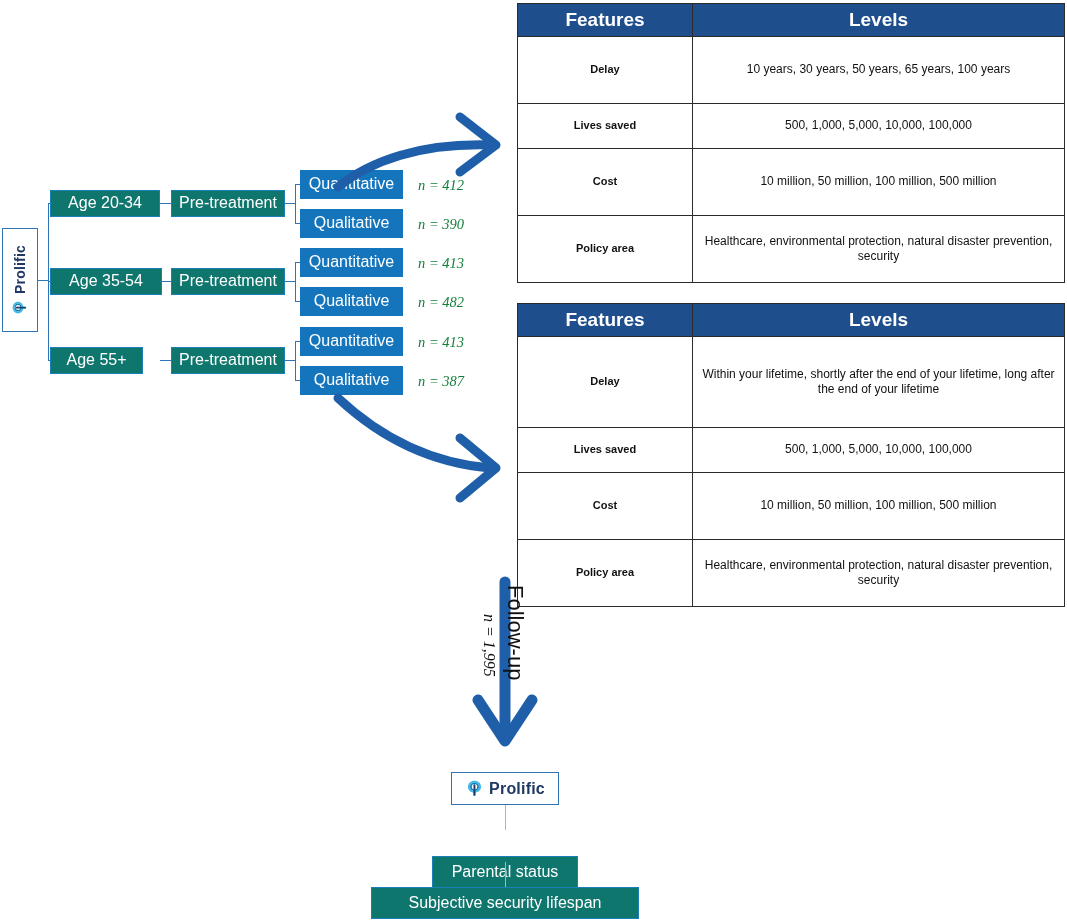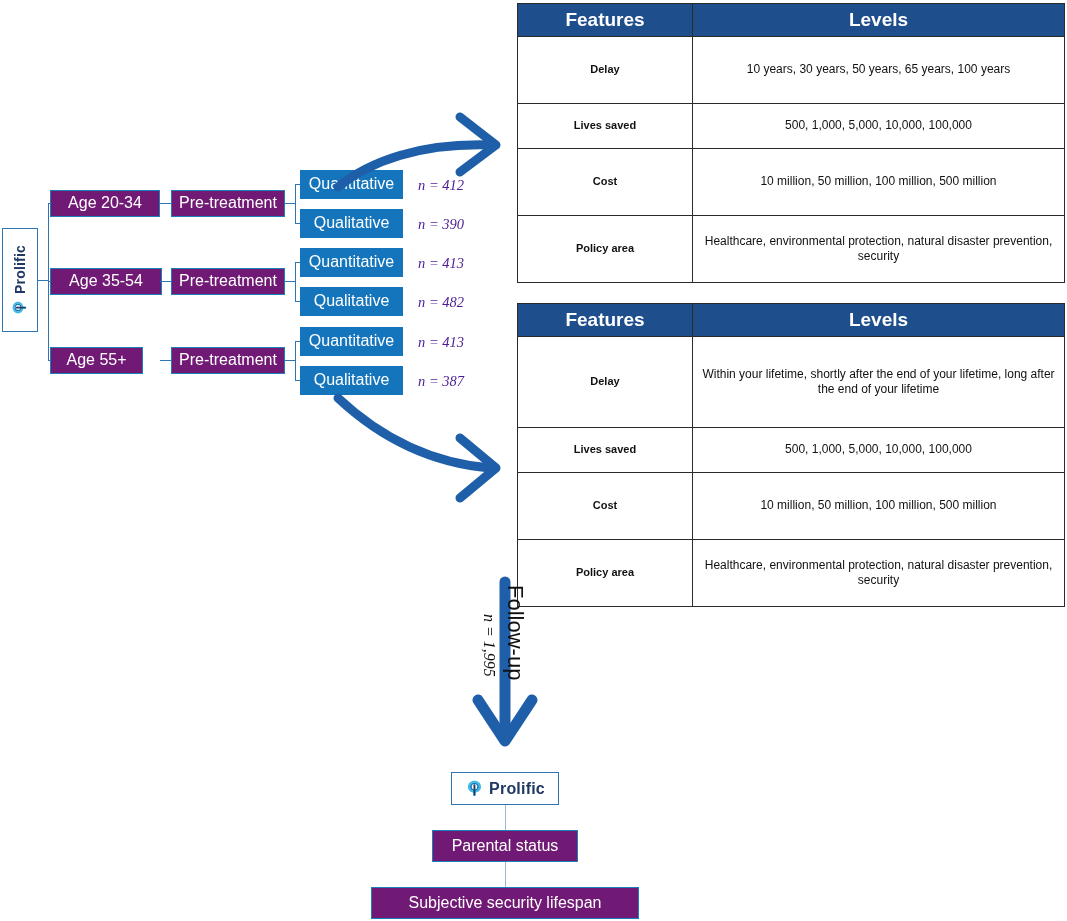--- a/index.html
+++ b/index.html
@@ -9,21 +9,21 @@
     -webkit-font-smoothing:antialiased;
   }
 
   
   .fbox{
     position:absolute;box-sizing:border-box;
     display:flex;align-items:center;justify-content:center;
     color:#ffffff;text-align:center;line-height:1.05;
     white-space:nowrap;
   }
-  .fbox.light{ background:#701a75; border:1px solid #1B7FB8; font-size:16px; }
+  .fbox.light{ background:#0f766e; border:1px solid #1B7FB8; font-size:16px; }
   .fbox.dark { background:#1575BC; border:1px solid #1575BC; font-size:16px; }
 
   
   .prolific-box{
     position:absolute;box-sizing:border-box;
     background:#ffffff;border:1px solid #2E75B6;
     display:flex;align-items:center;justify-content:center;
   }
   .plogo{display:flex;align-items:center;justify-content:center;gap:5px;}
   .plogo .pmark{flex:0 0 auto;display:block;}
@@ -37,21 +37,21 @@
   #prolific-left .rot{transform:rotate(-90deg);transform-origin:center center;}
 
   
   .ln{position:absolute;background:#2E75B6;}
   .ln.h{height:1px;}
   .ln.v{width:1px;}
   .ln.gray{background:#9DB7D0;}
 
   
   .nlab{
-    position:absolute;font-style:italic;font-size:14.5px;color:#4c1d95;
+    position:absolute;font-style:italic;font-size:14.5px;color:#15803d;
     font-family:"Liberation Serif","DejaVu Serif",serif;white-space:nowrap;
   }
 
   
   table.ftable{
     position:absolute;border-collapse:collapse;table-layout:fixed;
     background:#ffffff;font-family:"Liberation Sans","DejaVu Sans",sans-serif;
   }
   table.ftable th{
     background:#1F4E8C;color:#ffffff;font-size:19px;font-weight:bold;
@@ -207,17 +207,17 @@
       <path d="M16 3c-6.2 0-11 4.4-11 10.2 0 5.4 3.8 9.2 9 9.8v5.6h3.6v-5.6c5.2-.6 9.4-4.4 9.4-9.8C27 7.4 22.2 3 16 3zm0 3.2c4.4 0 7.6 3 7.6 7s-3.2 7-7.6 7-7.6-3-7.6-7 3.2-7 7.6-7z" fill="#3FBAEA"></path>
       <path d="M16 6.2c4.4 0 7.6 3 7.6 7s-3.2 7-7.6 7-7.6-3-7.6-7 3.2-7 7.6-7zm0 2.4a4.6 4.6 0 100 9.2 4.6 4.6 0 000-9.2z" fill="#1B7FB8"></path>
       <rect x="14.3" y="9" width="3.2" height="19" rx="1.4" fill="#1F3864"></rect>
     </svg>
     <span class="ptext" style="font-size:16px">Prolific</span>
   </div>
 </div>
 
 <div class="ln v gray" style="left:505px;top:805px;height:25px;"></div>
 
-<div class="fbox light" style="left:432px;top:830px;width:146px;height:32px;">Parental status</div>
+<div class="fbox light" style="left:432px;top:856px;width:146px;height:32px;">Parental status</div>
 
 <div class="ln v gray" style="left:505px;top:862px;height:26px;"></div>
 
 <div class="fbox light" style="left:371px;top:887px;width:268px;height:32px;">Subjective security lifespan</div>
 
 </body></html>

